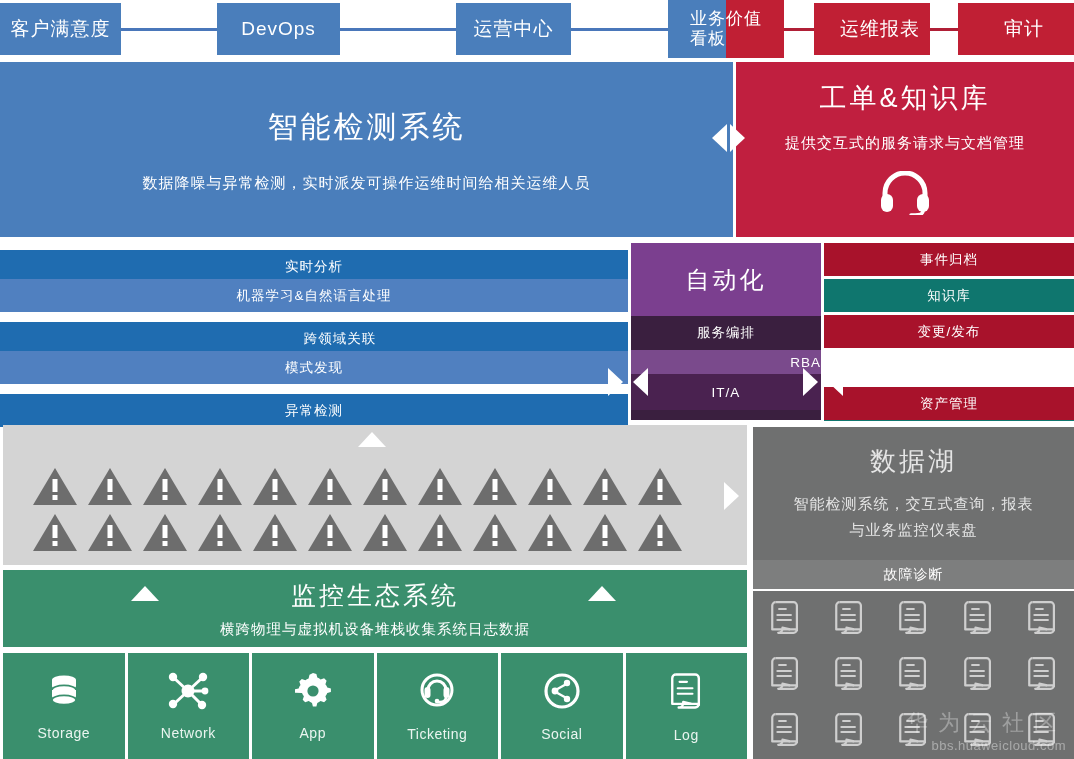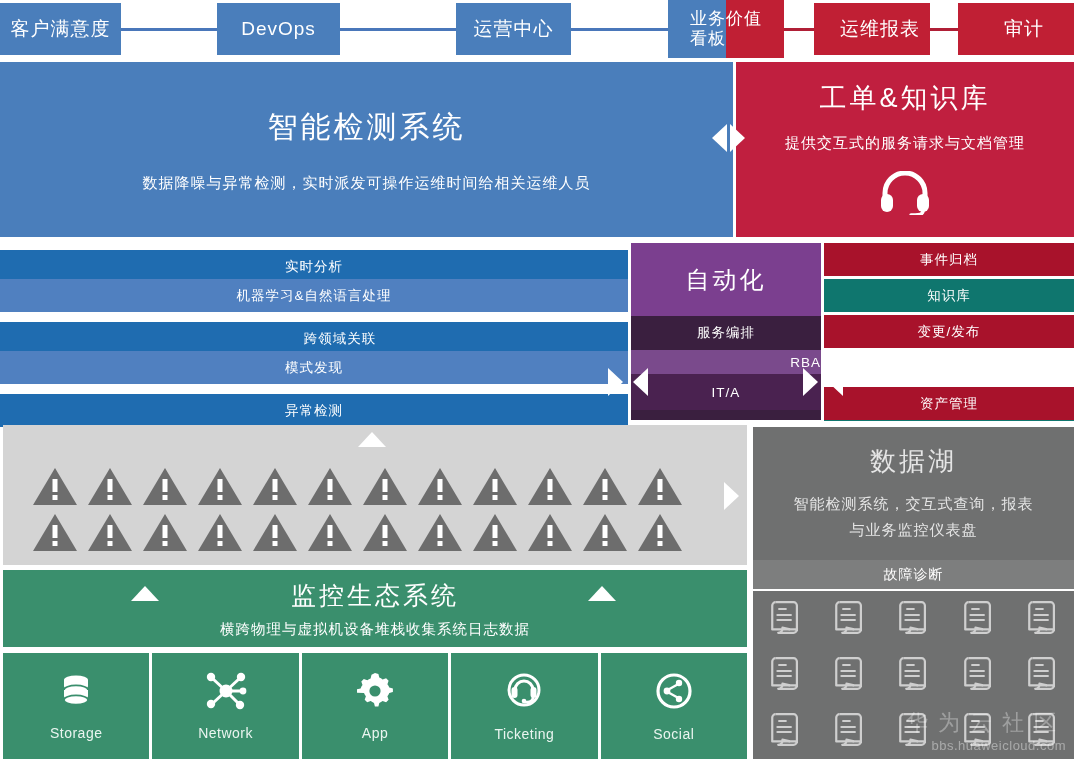--- a/index.html
+++ b/index.html
@@ -559,20 +559,31 @@
         <div><svg width="42" height="42" viewBox="0 0 42 42">
       <circle cx="21" cy="21" r="16" fill="none" stroke="#fff" stroke-width="3.2"></circle>
       <circle cx="26" cy="13" r="3.2" fill="#fff"></circle>
       <circle cx="26" cy="29" r="3.2" fill="#fff"></circle>
       <circle cx="14" cy="21" r="3.4" fill="#fff"></circle>
       <line x1="15.5" y1="19.5" x2="24.5" y2="14.5" stroke="#fff" stroke-width="2.4"></line>
       <line x1="15.5" y1="22.5" x2="24.5" y2="27.5" stroke="#fff" stroke-width="2.4"></line>
     </svg></div>
         <div class="lbl">Social</div>
       </div>
+      <div class="src">
+        <div><svg width="40" height="44" viewBox="0 0 40 48">
+    <path d="M9 6 h21 a4 4 0 0 1 4 4 v30" fill="none" stroke="#ffffff" stroke-width="2.6" stroke-linejoin="round"></path>
+    <path d="M9 6 a4 4 0 0 0 -4 4 v28 h21" fill="none" stroke="#ffffff" stroke-width="2.6" stroke-linejoin="round"></path>
+    <path d="M26 38 h8 a4 4 0 0 1 -4 4 H12 a5 5 0 0 0 5 -5 v-1 z" fill="none" stroke="#ffffff" stroke-width="2.6" stroke-linejoin="round"></path>
+    <line x1="13" y1="14" x2="21" y2="14" stroke="#ffffff" stroke-width="2.4" stroke-linecap="round"></line>
+    <line x1="11" y1="21" x2="27" y2="21" stroke="#ffffff" stroke-width="2.4" stroke-linecap="round"></line>
+    <line x1="11" y1="27" x2="27" y2="27" stroke="#ffffff" stroke-width="2.4" stroke-linecap="round"></line>
+  </svg></div>
+        <div class="lbl">Log</div>
+      </div>
     </div>
 
   <div id="wm">
     <div class="cn">华为云社区</div>
     <div class="en">bbs.huaweicloud.com</div>
   </div>
 
 </div>
 
 </body></html>

